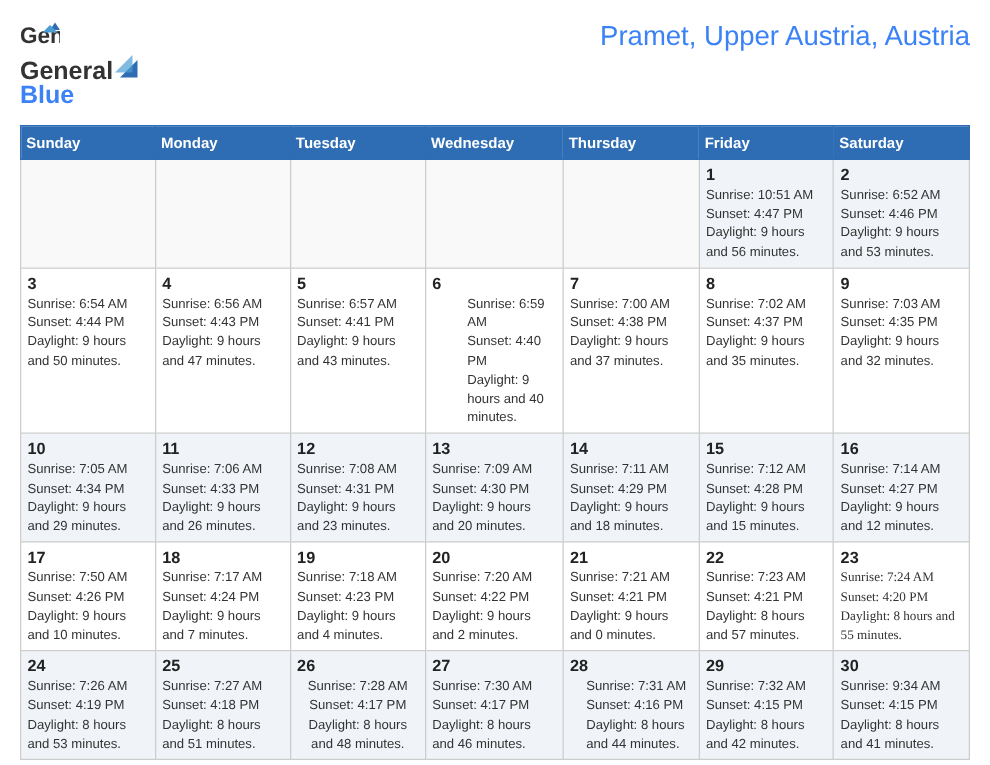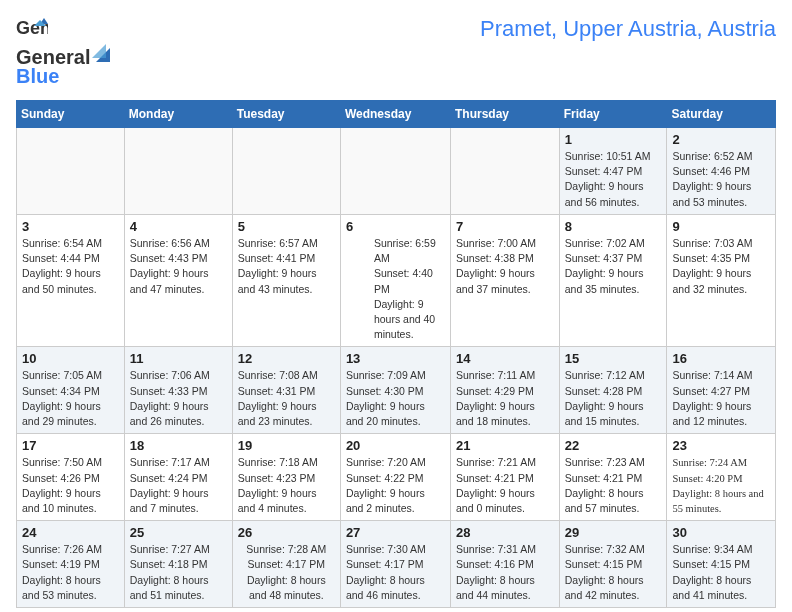--- a/index.html
+++ b/index.html
@@ -290,21 +290,21 @@
 Daylight: 8 hours and 48 minutes.</div>
         </td>
         <td>
           <span class="day-num">27</span>
           <div class="day-info" style="white-space: pre-line;">Sunrise: 7:30 AM
 Sunset: 4:17 PM
 Daylight: 8 hours and 46 minutes.</div>
         </td>
         <td>
           <span class="day-num">28</span>
-          <div class="day-info" style="white-space: pre-line;">Sunrise: 7:31 AM
+          <div class="day-info" style="white-space: pre-line; margin-left: 13px;">Sunrise: 7:31 AM
 Sunset: 4:16 PM
 Daylight: 8 hours and 44 minutes.</div>
         </td>
         <td>
           <span class="day-num">29</span>
           <div class="day-info" style="white-space: pre-line;">Sunrise: 7:32 AM
 Sunset: 4:15 PM
 Daylight: 8 hours and 42 minutes.</div>
         </td>
         <td>

